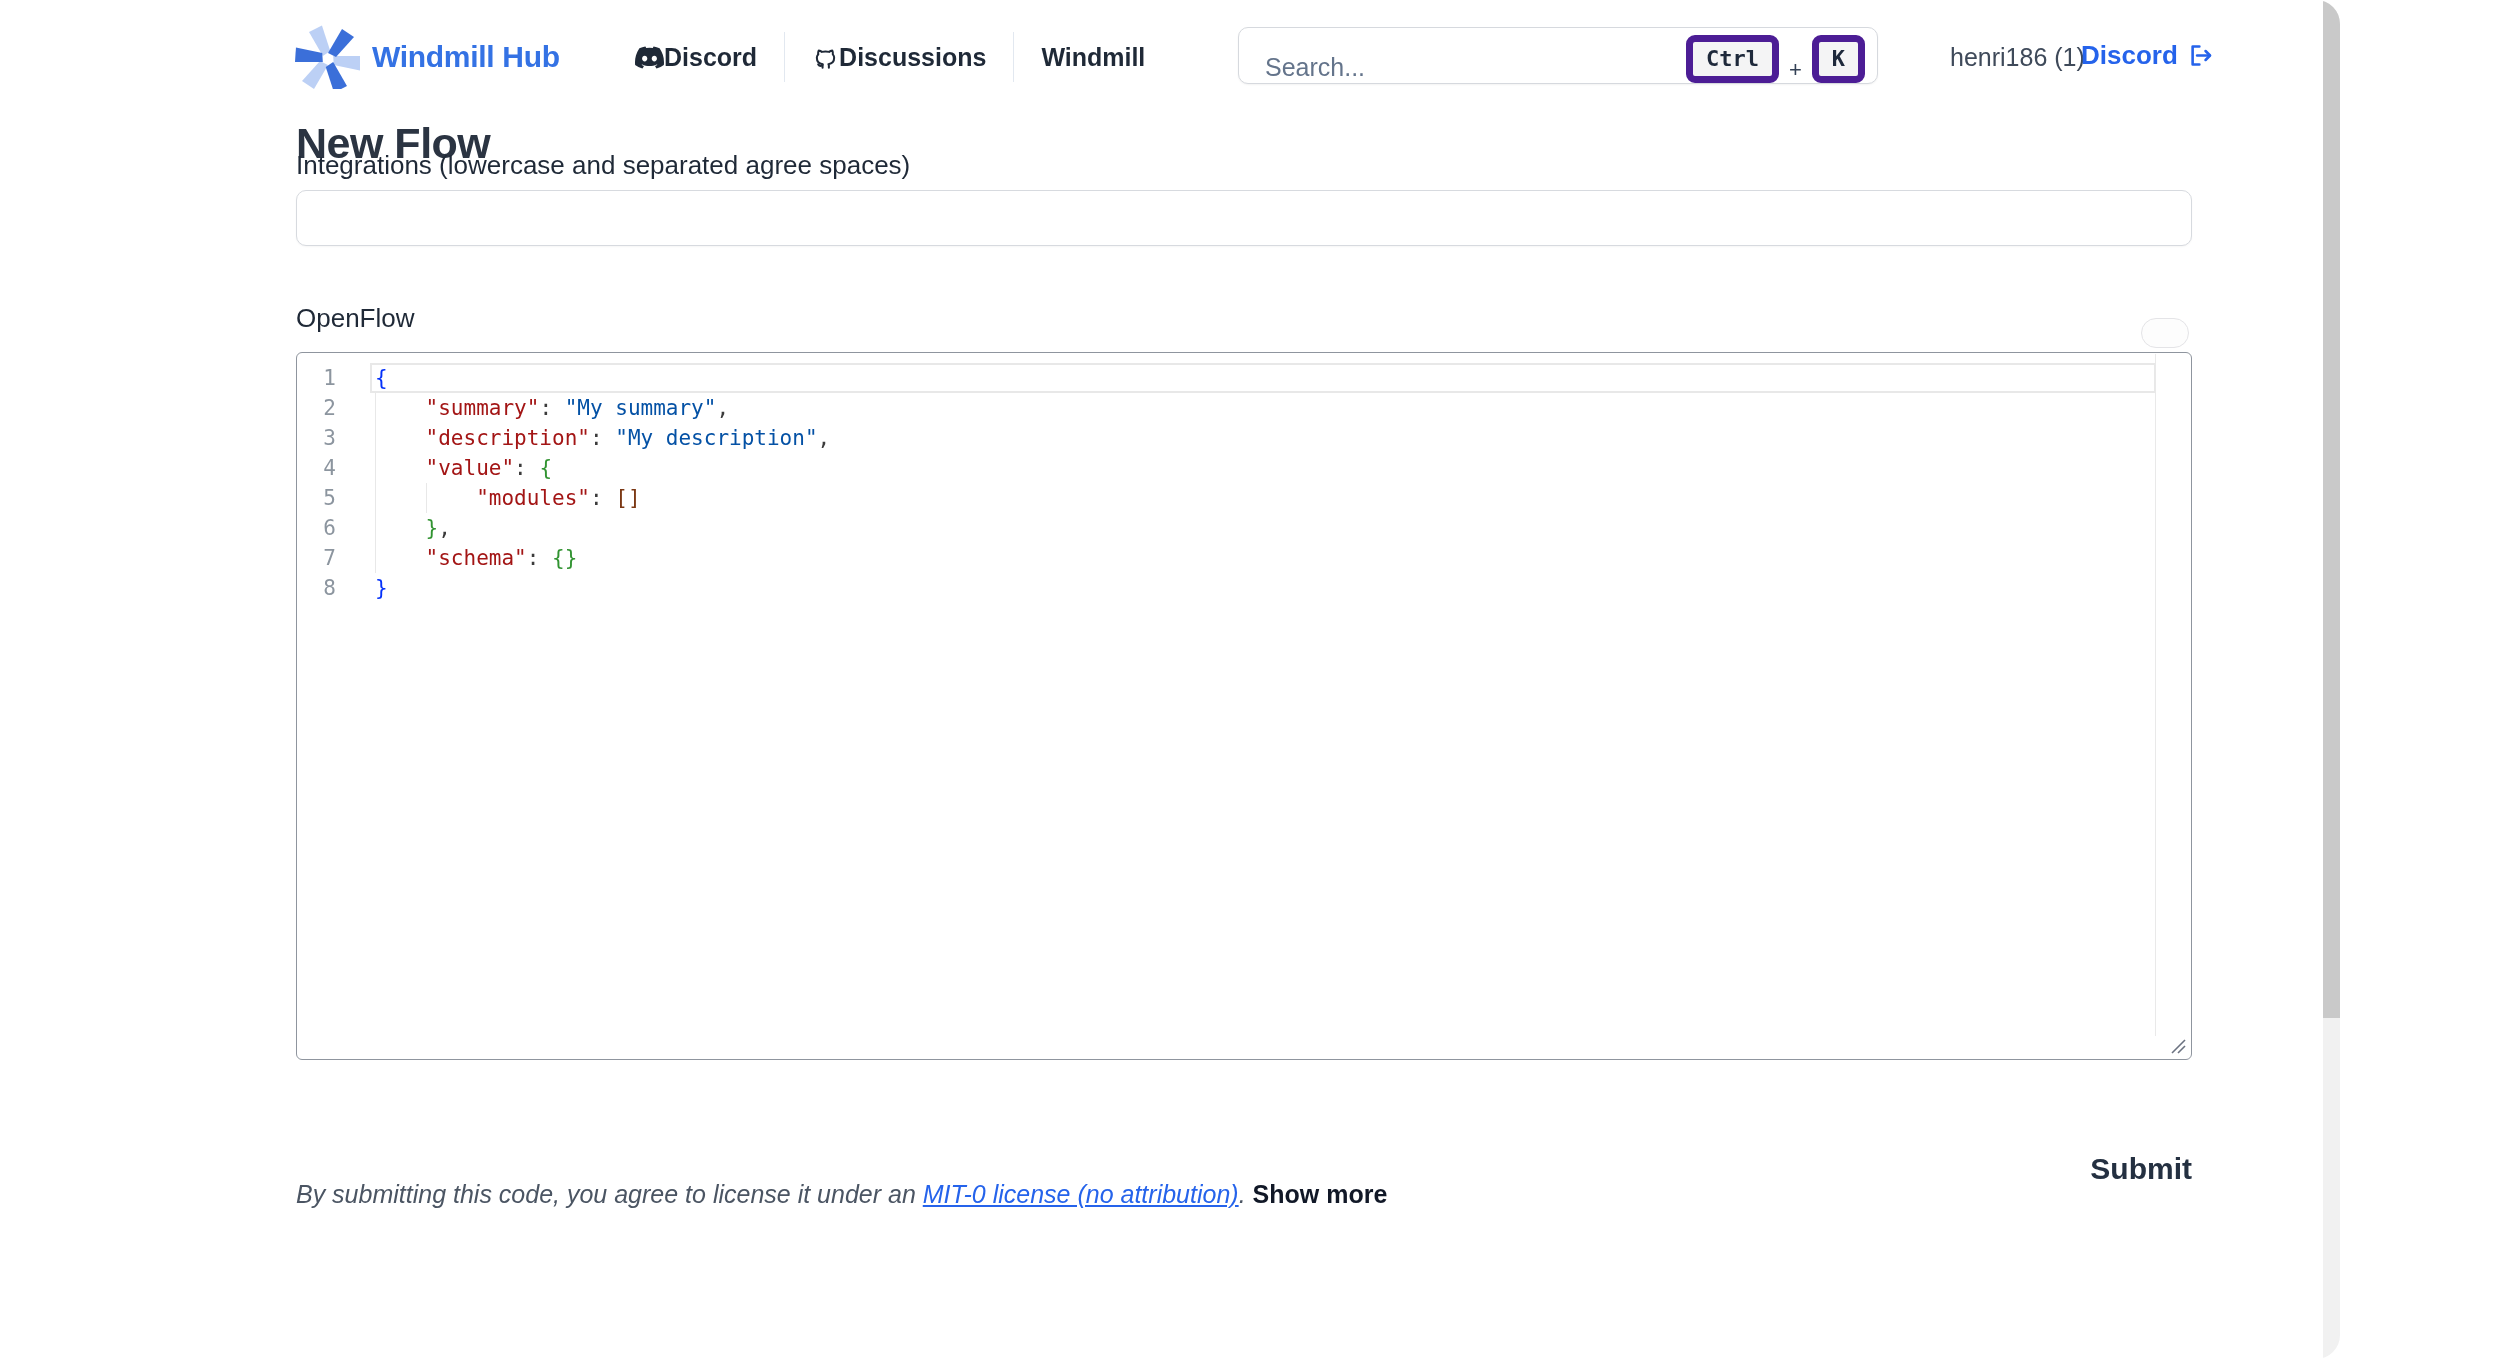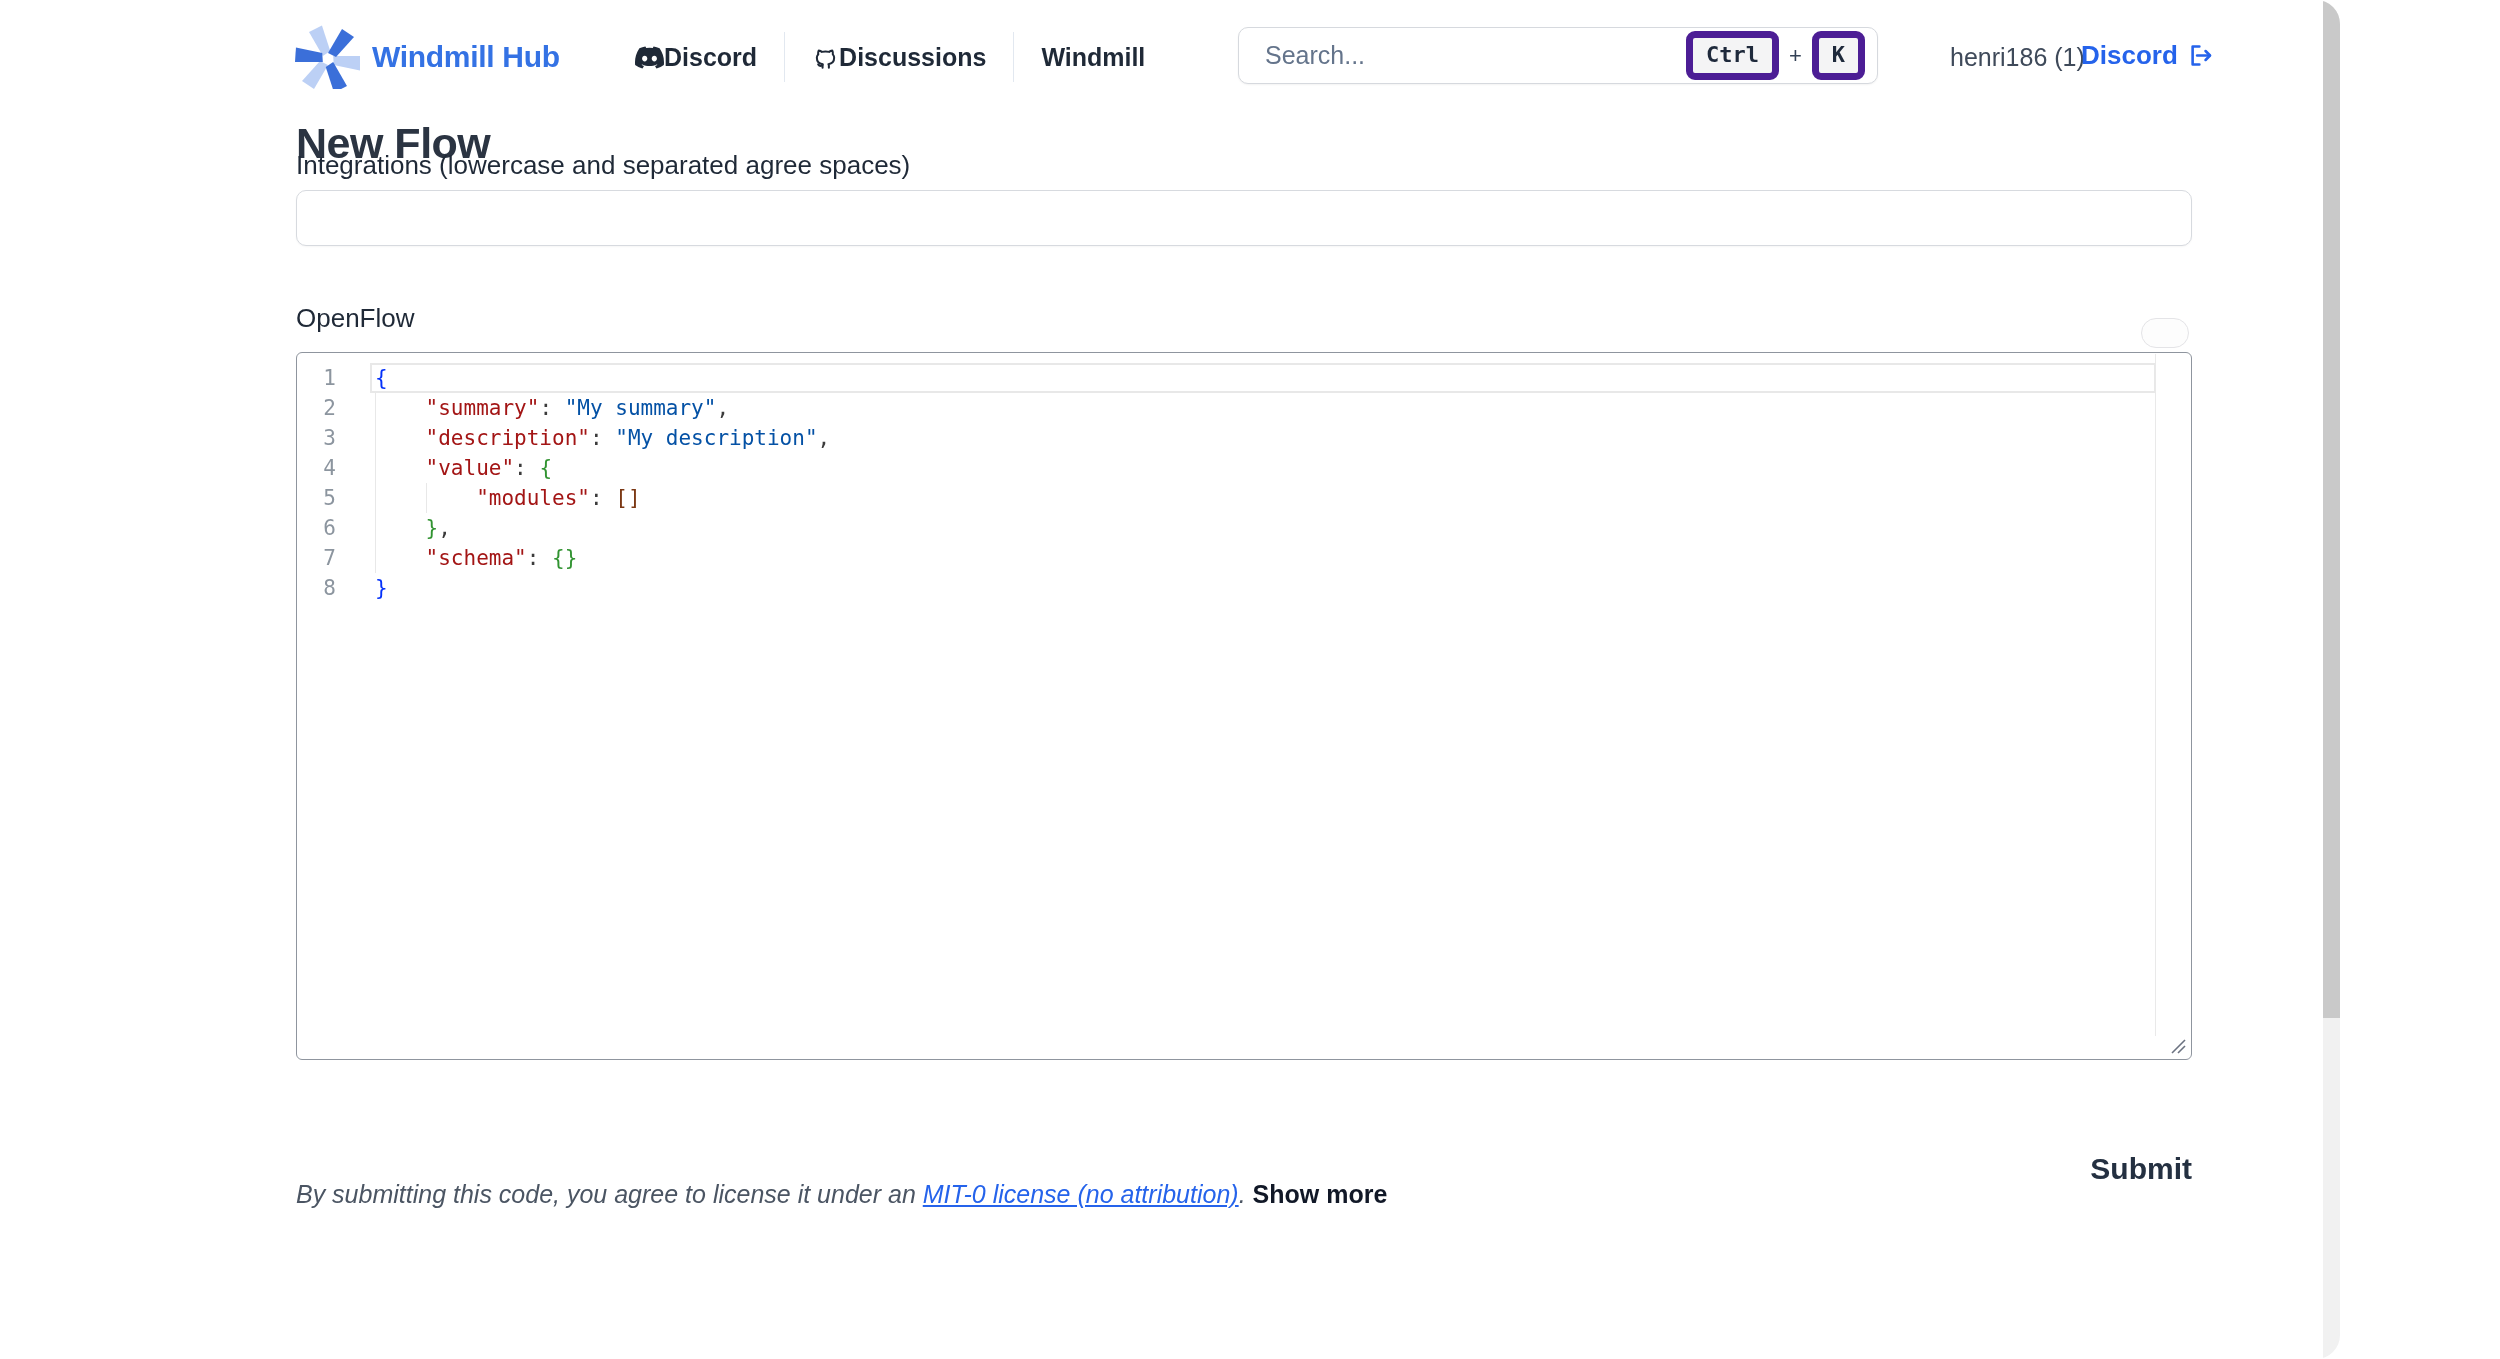--- a/index.html
+++ b/index.html
@@ -7,21 +7,21 @@
           font-family:"Liberation Sans",sans-serif;color:#1f2937;border-radius:24px;}
 
   
   .logo{position:absolute;left:294px;top:25px;width:66px;height:64px;}
   .brand{position:absolute;left:372px;top:40px;font-size:30px;font-weight:700;color:#3472e4;letter-spacing:-0.3px;}
   .nav{position:absolute;left:635px;top:28px;height:58px;display:flex;align-items:center;}
   .nav-item{display:flex;align-items:center;font-size:25px;font-weight:600;color:#1f2937;padding:0 27px;cursor:pointer;}
   .nav-item:first-child{padding-left:0;}
   .nav-divider{width:1px;height:50px;background:#e2e8f0;}
   .search{position:absolute;left:1238px;top:27px;width:640px;height:57px;background:#fff;border:1px solid #d6d9de;
-          border-radius:10px;display:flex;align-items:center;padding:0 12px 0 24px;box-sizing:border-box;
+          border-radius:10px;display:flex;align-items:flex-end;padding:0 12px 0 24px;box-sizing:border-box;
           box-shadow:0 1px 2px rgba(0,0,0,.05);}
   .search input{flex:1;border:none;outline:none;font-size:25px;color:#111827;background:transparent;min-width:0;
           font-family:"Liberation Sans",sans-serif;}
   .search input::placeholder{color:#64748b;}
   .kbd{font-family:"DejaVu Sans Mono",monospace;font-size:22px;font-weight:700;color:#1e293b;background:#f4f4f5;
        border:7px solid #4c1d95;border-radius:9px;padding:4px 13px;line-height:1.2;}
   .kbd-plus{margin:0 10px;font-size:22px;color:#334155;}
   .user{position:absolute;left:1950px;top:43px;font-size:25px;color:#3f4a5a;}
   .logout{position:absolute;left:2081px;top:40px;display:flex;align-items:center;gap:9px;font-size:26px;
           font-weight:700;color:#2563eb;cursor:pointer;text-decoration:none;}

